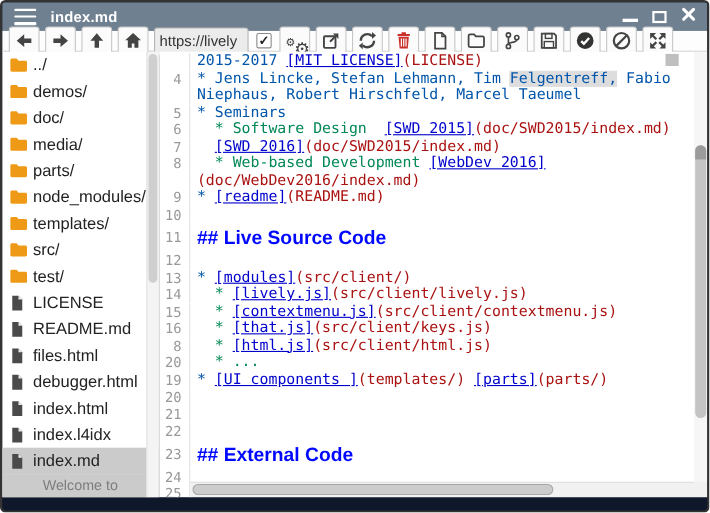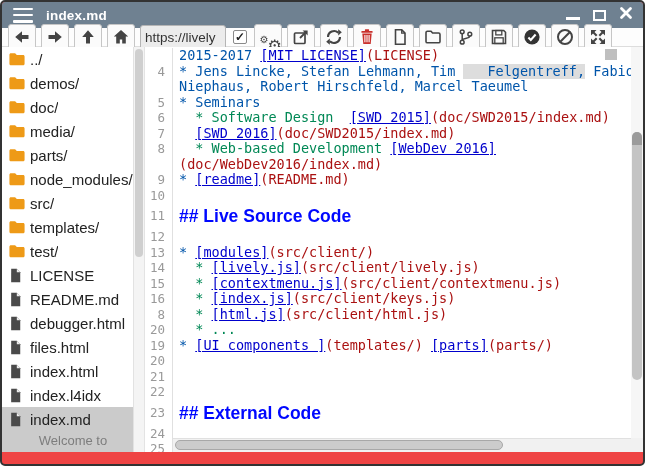--- a/index.html
+++ b/index.html
@@ -1,17 +1,17 @@
 <!DOCTYPE html>
 <html style="--titlebar: #6f8191; --folder: #ee9a17; --file: #4a4a4a; --danger: #c9302c; --syntax_list1: #0055aa; --syntax_list2: #008855; --syntax_link: #0000cc; --syntax_string: #aa1111; --syntax_header: #0008ff; --line_number: #999999; --selection_bg: #cbcbcb;"><head>
 <meta charset="utf-8">
 <style>
   html,body{margin:0;padding:0;background:#fff;font-family:"Liberation Sans",sans-serif;}
   *{box-sizing:border-box;}
-  .window{position:relative;width:645px;height:466px;border:2px solid #333;border-radius:5px;overflow:hidden;background:#ef4444;}
+  .window{position:relative;width:645px;height:466px;border:2px solid #333;border-radius:5px;overflow:hidden;background:#0f172a;}
   
   .titlebar{height:26px;background:var(--titlebar,#6f8191);display:flex;align-items:center;color:#fff;}
   .hamburger{width:20px;height:15px;margin-left:11px;display:flex;flex-direction:column;justify-content:space-between;cursor:pointer;}
   .hamburger i{display:block;height:2.6px;background:#fff;border-radius:1px;}
   .win-title{margin-left:13px;font-size:13.5px;font-weight:bold;letter-spacing:.2px;}
   .win-controls{margin-left:auto;display:flex;align-items:center;gap:13px;margin-right:10px;}
   .wc-min{width:14px;height:3px;background:#fff;margin-top:6px;}
   .wc-max{width:13px;height:11px;border:2.4px solid #fff;}
   
   .toolbar{height:19px;background:#fdfdfd;border-bottom:1px solid #ddd;display:flex;align-items:center;padding:0 3px;}
@@ -40,21 +40,21 @@
   .rows{padding-top:1px;}
   .row{display:flex;height:15.5px;line-height:15.5px;white-space:pre;overflow:hidden;}
   .row.hrow{height:26px;line-height:26px;}
   .ln{flex:none;width:28px;text-align:right;padding-right:7px;color:var(--line_number,#999);font-size:12.5px;border-right:1px solid #e0e0e0;}
   .code{padding-left:6px;flex:1;overflow:hidden;}
   .c-v2{color:var(--syntax_list1,#0055aa);}
   .c-v3{color:var(--syntax_list2,#008855);}
   .c-link{color:var(--syntax_link,#0000cc);text-decoration:underline;}
   .c-str{color:var(--syntax_string,#aa1111);}
   .c-plain{color:#000;}
-  .c-hl{background:#ddd;padding-left:24px;}
+  .c-hl{background:#ddd;}
   .hrow .code{font-family:"Liberation Sans",sans-serif;font-weight:bold;font-size:17.5px;color:var(--syntax_header,#0008ff);}
   .hrow .c-header{color:var(--syntax_header,#0008ff);}
   
   .ed-vscroll{position:absolute;top:0;right:0;bottom:14px;width:12px;background:#f6f6f6;}
   .ed-vthumb{position:absolute;left:1px;top:85px;width:10px;height:248px;background:#c4c4c4;border-radius:5px;}
   .ed-vcap{position:absolute;left:1px;top:85px;width:10px;height:13px;background:#9b9b9b;border-radius:5px 5px 0 0;}
   .ed-annot{position:absolute;top:2px;right:26px;width:12px;height:11px;background:#bfbfbf;}
   .ed-hscroll{position:absolute;left:28px;right:12px;bottom:0;height:14px;background:#f1f1f1;border-top:1px solid #e0e0e0;}
   .ed-hthumb{position:absolute;left:2px;top:1px;width:328px;height:10px;background:#ccc;border:1px solid #a8a8a8;border-radius:5px;}
   .ed-corner{position:absolute;right:0;bottom:0;width:12px;height:14px;background:#f1f1f1;}
@@ -272,36 +272,36 @@
               </svg>
             </span>
             <span class="sb-label">node_modules/</span>
           </div>
           <div class="sb-item">
             <span class="sb-ic">
               <svg width="18" height="18" viewBox="0 0 19 19">
                 <path d="M1.5 5 c0-1 0.6-1.6 1.6-1.6 h4.4 l1.8 2 h6.6 c1 0 1.6 0.6 1.6 1.6 v7.4 c0 1-0.6 1.6-1.6 1.6 H3.1 c-1 0-1.6-0.6-1.6-1.6 Z" fill="var(--folder)"></path>
               </svg>
             </span>
+            <span class="sb-label">templates/</span>
+          </div>
+          <div class="sb-item">
+            <span class="sb-ic">
+              <svg width="18" height="18" viewBox="0 0 19 19">
+                <path d="M1.5 5 c0-1 0.6-1.6 1.6-1.6 h4.4 l1.8 2 h6.6 c1 0 1.6 0.6 1.6 1.6 v7.4 c0 1-0.6 1.6-1.6 1.6 H3.1 c-1 0-1.6-0.6-1.6-1.6 Z" fill="var(--folder)"></path>
+              </svg>
+            </span>
             <span class="sb-label">src/</span>
           </div>
           <div class="sb-item">
             <span class="sb-ic">
               <svg width="18" height="18" viewBox="0 0 19 19">
                 <path d="M1.5 5 c0-1 0.6-1.6 1.6-1.6 h4.4 l1.8 2 h6.6 c1 0 1.6 0.6 1.6 1.6 v7.4 c0 1-0.6 1.6-1.6 1.6 H3.1 c-1 0-1.6-0.6-1.6-1.6 Z" fill="var(--folder)"></path>
               </svg>
             </span>
-            <span class="sb-label">templates/</span>
-          </div>
-          <div class="sb-item">
-            <span class="sb-ic">
-              <svg width="18" height="18" viewBox="0 0 19 19">
-                <path d="M1.5 5 c0-1 0.6-1.6 1.6-1.6 h4.4 l1.8 2 h6.6 c1 0 1.6 0.6 1.6 1.6 v7.4 c0 1-0.6 1.6-1.6 1.6 H3.1 c-1 0-1.6-0.6-1.6-1.6 Z" fill="var(--folder)"></path>
-              </svg>
-            </span>
             <span class="sb-label">test/</span>
           </div>
           <div class="sb-item">
             <span class="sb-ic">
               <svg width="15" height="17" viewBox="0 0 19 20">
                 <path d="M4 1.5 h7.2 L15.5 5.8 V18.5 H4 Z" fill="var(--file)"></path>
                 <path d="M11.2 1.5 l4.3 4.3 h-4.3 Z" fill="#ffffff" opacity="0.9"></path>
               </svg>
             </span>
             <span class="sb-label">LICENSE</span>
@@ -315,30 +315,30 @@
             </span>
             <span class="sb-label">README.md</span>
           </div>
           <div class="sb-item">
             <span class="sb-ic">
               <svg width="15" height="17" viewBox="0 0 19 20">
                 <path d="M4 1.5 h7.2 L15.5 5.8 V18.5 H4 Z" fill="var(--file)"></path>
                 <path d="M11.2 1.5 l4.3 4.3 h-4.3 Z" fill="#ffffff" opacity="0.9"></path>
               </svg>
             </span>
+            <span class="sb-label">files.html</span>
+          </div>
+          <div class="sb-item">
+            <span class="sb-ic">
+              <svg width="15" height="17" viewBox="0 0 19 20">
+                <path d="M4 1.5 h7.2 L15.5 5.8 V18.5 H4 Z" fill="var(--file)"></path>
+                <path d="M11.2 1.5 l4.3 4.3 h-4.3 Z" fill="#ffffff" opacity="0.9"></path>
+              </svg>
+            </span>
             <span class="sb-label">debugger.html</span>
-          </div>
-          <div class="sb-item">
-            <span class="sb-ic">
-              <svg width="15" height="17" viewBox="0 0 19 20">
-                <path d="M4 1.5 h7.2 L15.5 5.8 V18.5 H4 Z" fill="var(--file)"></path>
-                <path d="M11.2 1.5 l4.3 4.3 h-4.3 Z" fill="#ffffff" opacity="0.9"></path>
-              </svg>
-            </span>
-            <span class="sb-label">files.html</span>
           </div>
           <div class="sb-item">
             <span class="sb-ic">
               <svg width="15" height="17" viewBox="0 0 19 20">
                 <path d="M4 1.5 h7.2 L15.5 5.8 V18.5 H4 Z" fill="var(--file)"></path>
                 <path d="M11.2 1.5 l4.3 4.3 h-4.3 Z" fill="#ffffff" opacity="0.9"></path>
               </svg>
             </span>
             <span class="sb-label">index.html</span>
           </div>
@@ -377,21 +377,21 @@
           <div class="row"><span class="ln">7</span><span class="code"><span class="c-plain">  </span><span class="c-link">[SWD 2016]</span><span class="c-str">(doc/SWD2015/index.md)</span></span></div>
           <div class="row"><span class="ln">8</span><span class="code"><span class="c-v3">  * Web-based Development </span><span class="c-link">[WebDev 2016]</span></span></div>
           <div class="row"><span class="ln"></span><span class="code"><span class="c-str">(doc/WebDev2016/index.md)</span></span></div>
           <div class="row"><span class="ln">9</span><span class="code"><span class="c-v2">* </span><span class="c-link">[readme]</span><span class="c-str">(README.md)</span></span></div>
           <div class="row"><span class="ln">10</span><span class="code"></span></div>
           <div class="row hrow"><span class="ln">11</span><span class="code"><span class="c-header">## Live Source Code</span></span></div>
           <div class="row"><span class="ln">12</span><span class="code"></span></div>
           <div class="row"><span class="ln">13</span><span class="code"><span class="c-v2">* </span><span class="c-link">[modules]</span><span class="c-str">(src/client/)</span></span></div>
           <div class="row"><span class="ln">14</span><span class="code"><span class="c-v3">  * </span><span class="c-link">[lively.js]</span><span class="c-str">(src/client/lively.js)</span></span></div>
           <div class="row"><span class="ln">15</span><span class="code"><span class="c-v3">  * </span><span class="c-link">[contextmenu.js]</span><span class="c-str">(src/client/contextmenu.js)</span></span></div>
-          <div class="row"><span class="ln">16</span><span class="code"><span class="c-v3">  * </span><span class="c-link">[index.js]</span><span class="c-str">(src/client/keys.js)</span></span></div>
+          <div class="row"><span class="ln">16</span><span class="code"><span class="c-v3">  * </span><span class="c-link">[that.js]</span><span class="c-str">(src/client/keys.js)</span></span></div>
           <div class="row"><span class="ln">8</span><span class="code"><span class="c-v3">  * </span><span class="c-link">[html.js]</span><span class="c-str">(src/client/html.js)</span></span></div>
           <div class="row"><span class="ln">20</span><span class="code"><span class="c-v3">  * ...</span></span></div>
           <div class="row"><span class="ln">19</span><span class="code"><span class="c-v2">* </span><span class="c-link">[UI components ]</span><span class="c-str">(templates/) </span><span class="c-link">[parts]</span><span class="c-str">(parts/)</span></span></div>
           <div class="row"><span class="ln">20</span><span class="code"></span></div>
           <div class="row"><span class="ln">21</span><span class="code"></span></div>
           <div class="row"><span class="ln">22</span><span class="code"></span></div>
           <div class="row hrow"><span class="ln">23</span><span class="code"><span class="c-header">## External Code</span></span></div>
           <div class="row"><span class="ln">24</span><span class="code"></span></div>
           <div class="row"><span class="ln">25</span><span class="code"><span class="c-plain">We have to use external libraries that will b</span></span></div>
         </div>

